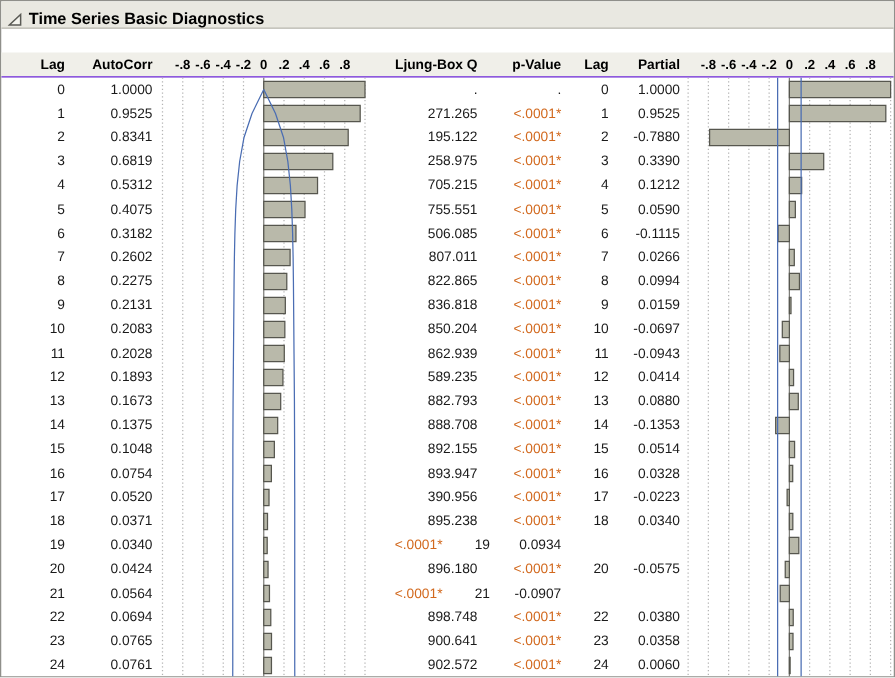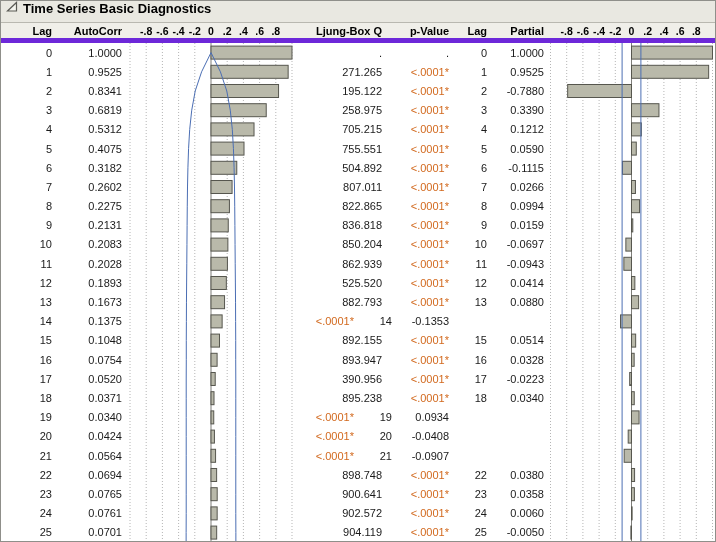--- a/index.html
+++ b/index.html
@@ -1,24 +1,24 @@
 <!DOCTYPE html>
 <html style="--sig-color: #d2691e; --title-bar-bg: #e9e8e1; --header-bg: #f0efe9;"><head>
 <meta charset="utf-8">
 <style>
   * { box-sizing: border-box; margin: 0; padding: 0; }
   html,body { width:716px; height:542px; overflow:hidden; background:#fff;
               font-family:"Liberation Sans","DejaVu Sans",sans-serif; }
   .panel { width:716px; height:542px; border:1px solid #8f8f8a; background:#fff; overflow:hidden; }
   .title-bar { height:22px; background:var(--title-bar-bg,#e9e8e1); border-bottom:1px solid #b9b8b0;
-               display:flex; align-items:flex-start; padding-left:5px; gap:5px; }
+               display:flex; align-items:flex-end; padding-left:5px; gap:5px; }
   .title { font-weight:bold; font-size:13px; color:#000; }
   .disclosure { display:flex; align-items:center; }
   .header-row { display:flex; height:20px; background:var(--header-bg,#f0efe9);
-                border-bottom:5px solid #6d28d9; font-weight:bold; font-size:11px; color:#000; }
+                border-bottom:1px solid #6d28d9; font-weight:bold; font-size:11px; color:#000;margin-top:19px; }
   .cell { display:flex; align-items:center; justify-content:flex-end; overflow:hidden; white-space:nowrap; }
   .col-lag      { width:58px;  padding-right:7px; }
   .col-autocorr { width:67px;  padding-right:4px; }
   .col-chart1   { width:170px; padding:0; position:relative; }
   .col-ljung    { width:95px;  padding-right:9px; }
   .col-pvalue   { width:65px;  padding-right:7px; }
   .col-lag2     { width:35px;  padding-right:4px; }
   .col-partial  { width:57px;  padding-right:4px; }
   .col-chart2   { width:167px; padding:0; position:relative; }
   .axis .tick { position:absolute; top:0; height:100%; display:flex; align-items:center;
@@ -214,21 +214,21 @@
           <div class="cell col-ljung">755.551</div>
           <div class="cell col-pvalue sig">&lt;.0001*</div>
           <div class="cell col-lag2">5</div>
           <div class="cell col-partial">0.0590</div>
           <div class="cell col-chart2"></div>
         </div>
         <div class="row">
           <div class="cell col-lag">6</div>
           <div class="cell col-autocorr">0.3182</div>
           <div class="cell col-chart1"></div>
-          <div class="cell col-ljung">504.892</div>
+          <div class="cell col-ljung">506.085</div>
           <div class="cell col-pvalue sig">&lt;.0001*</div>
           <div class="cell col-lag2">6</div>
           <div class="cell col-partial">-0.1115</div>
           <div class="cell col-chart2"></div>
         </div>
         <div class="row">
           <div class="cell col-lag">7</div>
           <div class="cell col-autocorr">0.2602</div>
           <div class="cell col-chart1"></div>
           <div class="cell col-ljung">807.011</div>
@@ -274,40 +274,41 @@
           <div class="cell col-ljung">862.939</div>
           <div class="cell col-pvalue sig">&lt;.0001*</div>
           <div class="cell col-lag2">11</div>
           <div class="cell col-partial">-0.0943</div>
           <div class="cell col-chart2"></div>
         </div>
         <div class="row">
           <div class="cell col-lag">12</div>
           <div class="cell col-autocorr">0.1893</div>
           <div class="cell col-chart1"></div>
-          <div class="cell col-ljung">525.520</div>
+          <div class="cell col-ljung">589.235</div>
           <div class="cell col-pvalue sig">&lt;.0001*</div>
           <div class="cell col-lag2">12</div>
           <div class="cell col-partial">0.0414</div>
           <div class="cell col-chart2"></div>
         </div>
         <div class="row">
           <div class="cell col-lag">13</div>
           <div class="cell col-autocorr">0.1673</div>
           <div class="cell col-chart1"></div>
           <div class="cell col-ljung">882.793</div>
           <div class="cell col-pvalue sig">&lt;.0001*</div>
           <div class="cell col-lag2">13</div>
           <div class="cell col-partial">0.0880</div>
           <div class="cell col-chart2"></div>
         </div>
         <div class="row">
           <div class="cell col-lag">14</div>
           <div class="cell col-autocorr">0.1375</div>
           <div class="cell col-chart1"></div>
+          <div class="cell col-ljung">888.708</div>
           <div class="cell col-pvalue sig">&lt;.0001*</div>
           <div class="cell col-lag2">14</div>
           <div class="cell col-partial">-0.1353</div>
           <div class="cell col-chart2"></div>
         </div>
         <div class="row">
           <div class="cell col-lag">15</div>
           <div class="cell col-autocorr">0.1048</div>
           <div class="cell col-chart1"></div>
           <div class="cell col-ljung">892.155</div>
@@ -352,23 +353,24 @@
           <div class="cell col-chart1"></div>
           <div class="cell col-pvalue sig">&lt;.0001*</div>
           <div class="cell col-lag2">19</div>
           <div class="cell col-partial">0.0934</div>
           <div class="cell col-chart2"></div>
         </div>
         <div class="row">
           <div class="cell col-lag">20</div>
           <div class="cell col-autocorr">0.0424</div>
           <div class="cell col-chart1"></div>
+          <div class="cell col-ljung">896.180</div>
           <div class="cell col-pvalue sig">&lt;.0001*</div>
           <div class="cell col-lag2">20</div>
-          <div class="cell col-partial">-0.0408</div>
+          <div class="cell col-partial">-0.0575</div>
           <div class="cell col-chart2"></div>
         </div>
         <div class="row">
           <div class="cell col-lag">21</div>
           <div class="cell col-autocorr">0.0564</div>
           <div class="cell col-chart1"></div>
           <div class="cell col-pvalue sig">&lt;.0001*</div>
           <div class="cell col-lag2">21</div>
           <div class="cell col-partial">-0.0907</div>
           <div class="cell col-chart2"></div>

